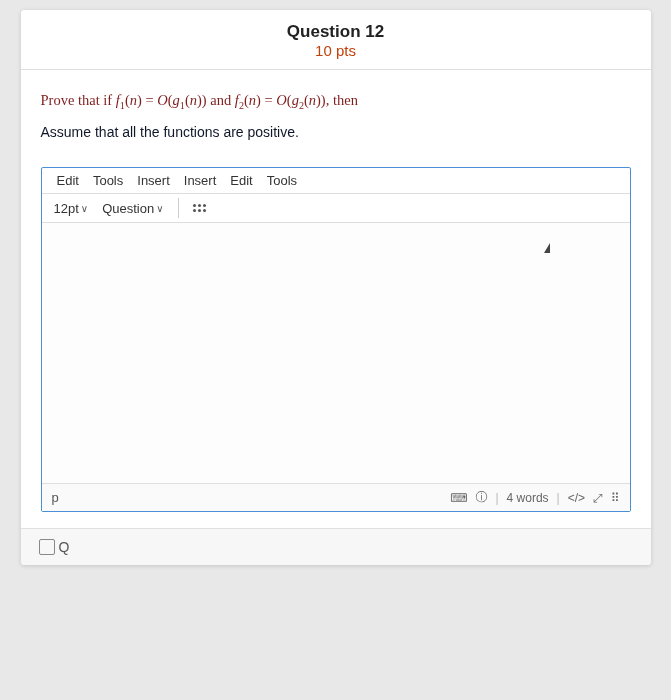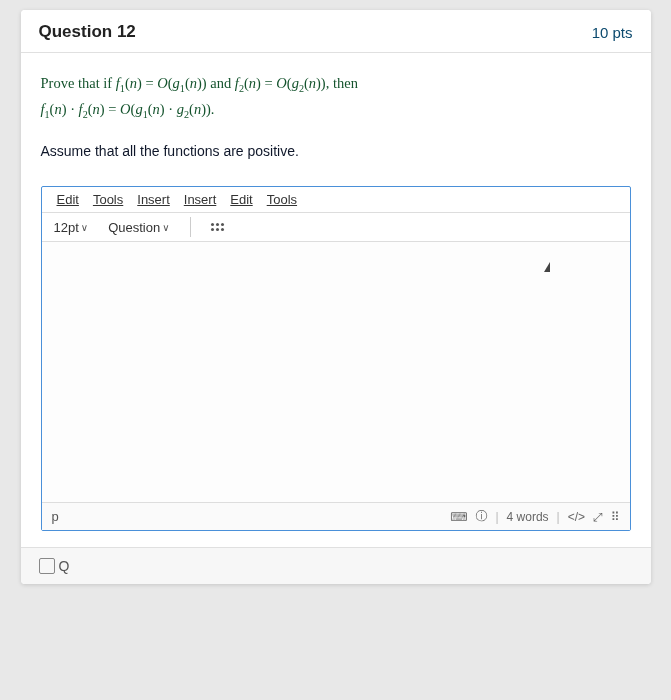--- a/index.html
+++ b/index.html
@@ -25,72 +25,72 @@
       padding: 0;
       overflow: hidden;
     }
     .question-header {
       display: flex;
       justify-content: space-between;
       align-items: center;
       padding: 12px 18px 10px 18px;
       border-bottom: 1px solid #e0e0e0;
       background: #fff;
+      flex-direction: column;
     }
     .question-title {
       font-size: 17px;
       font-weight: 600;
       color: #222;
     }
     .question-pts {
       font-size: 15px;
-      color: #0c4a6e;
+      color: #c2410c;
     }
     .question-body {
       padding: 18px 20px 10px 20px;
     }
     .math-text {
       font-size: 14.5px;
-      color: #14532d;
+      color: #7f1d1d;
       line-height: 1.7;
-      margin-bottom: 20px;
+      margin-bottom: 10px;
     }
     .assume-text {
       font-size: 14px;
       color: #0f172a;
       margin-bottom: 27px;
     }
     .editor-wrapper {
       border: 1px solid #ccc;
       border-radius: 2px;
       margin: 0 0 6px 0;
       background: #fff;
     }
     .editor-menubar {
       display: flex;
       align-items: center;
       gap: 0;
       padding: 3px 8px;
       font-size: 13px;
       color: #333;
       border-bottom: 1px solid #ddd;
-      text-decoration: underline;
     }
     .menu-item {
       padding: 2px 7px;
       cursor: pointer;
       color: #333;
       font-size: 13px;
     }
     .editor-toolbar {
       display: flex;
       align-items: center;
       padding: 4px 8px;
       border-bottom: 1px solid #ddd;
-      gap: 12px;
+      gap: 6px;
       font-size: 13px;
       color: #333;
     }
     .toolbar-select {
       display: flex;
       align-items: center;
       gap: 2px;
       cursor: pointer;
       padding: 2px 4px;
       border-radius: 2px;
@@ -207,23 +207,20 @@
     <div class="question-pts">10 pts</div>
   </div>
 
   <div class="question-body">
 
     <div class="math-text math-formula">
       <span>
         Prove that if <i>f</i><sub>1</sub>(<i>n</i>) = <i>O</i>(<i>g</i><sub>1</sub>(<i>n</i>)) and <i>f</i><sub>2</sub>(<i>n</i>) = <i>O</i>(<i>g</i><sub>2</sub>(<i>n</i>)), then
       </span>
       <br>
-      <span>
-        <i>f</i><sub>1</sub>(<i>n</i>) · <i>f</i><sub>2</sub>(<i>n</i>) = <i>O</i>(<i>g</i><sub>1</sub>(<i>n</i>) · <i>g</i><sub>2</sub>(<i>n</i>)).
-      </span>
     </div>
 
     <div class="assume-text">
       <span>Assume that all the functions are positive.</span>
     </div>
 
     <div class="editor-wrapper editor-border-blue">
 
       <div class="editor-menubar">
         <span class="menu-item">Edit</span>

